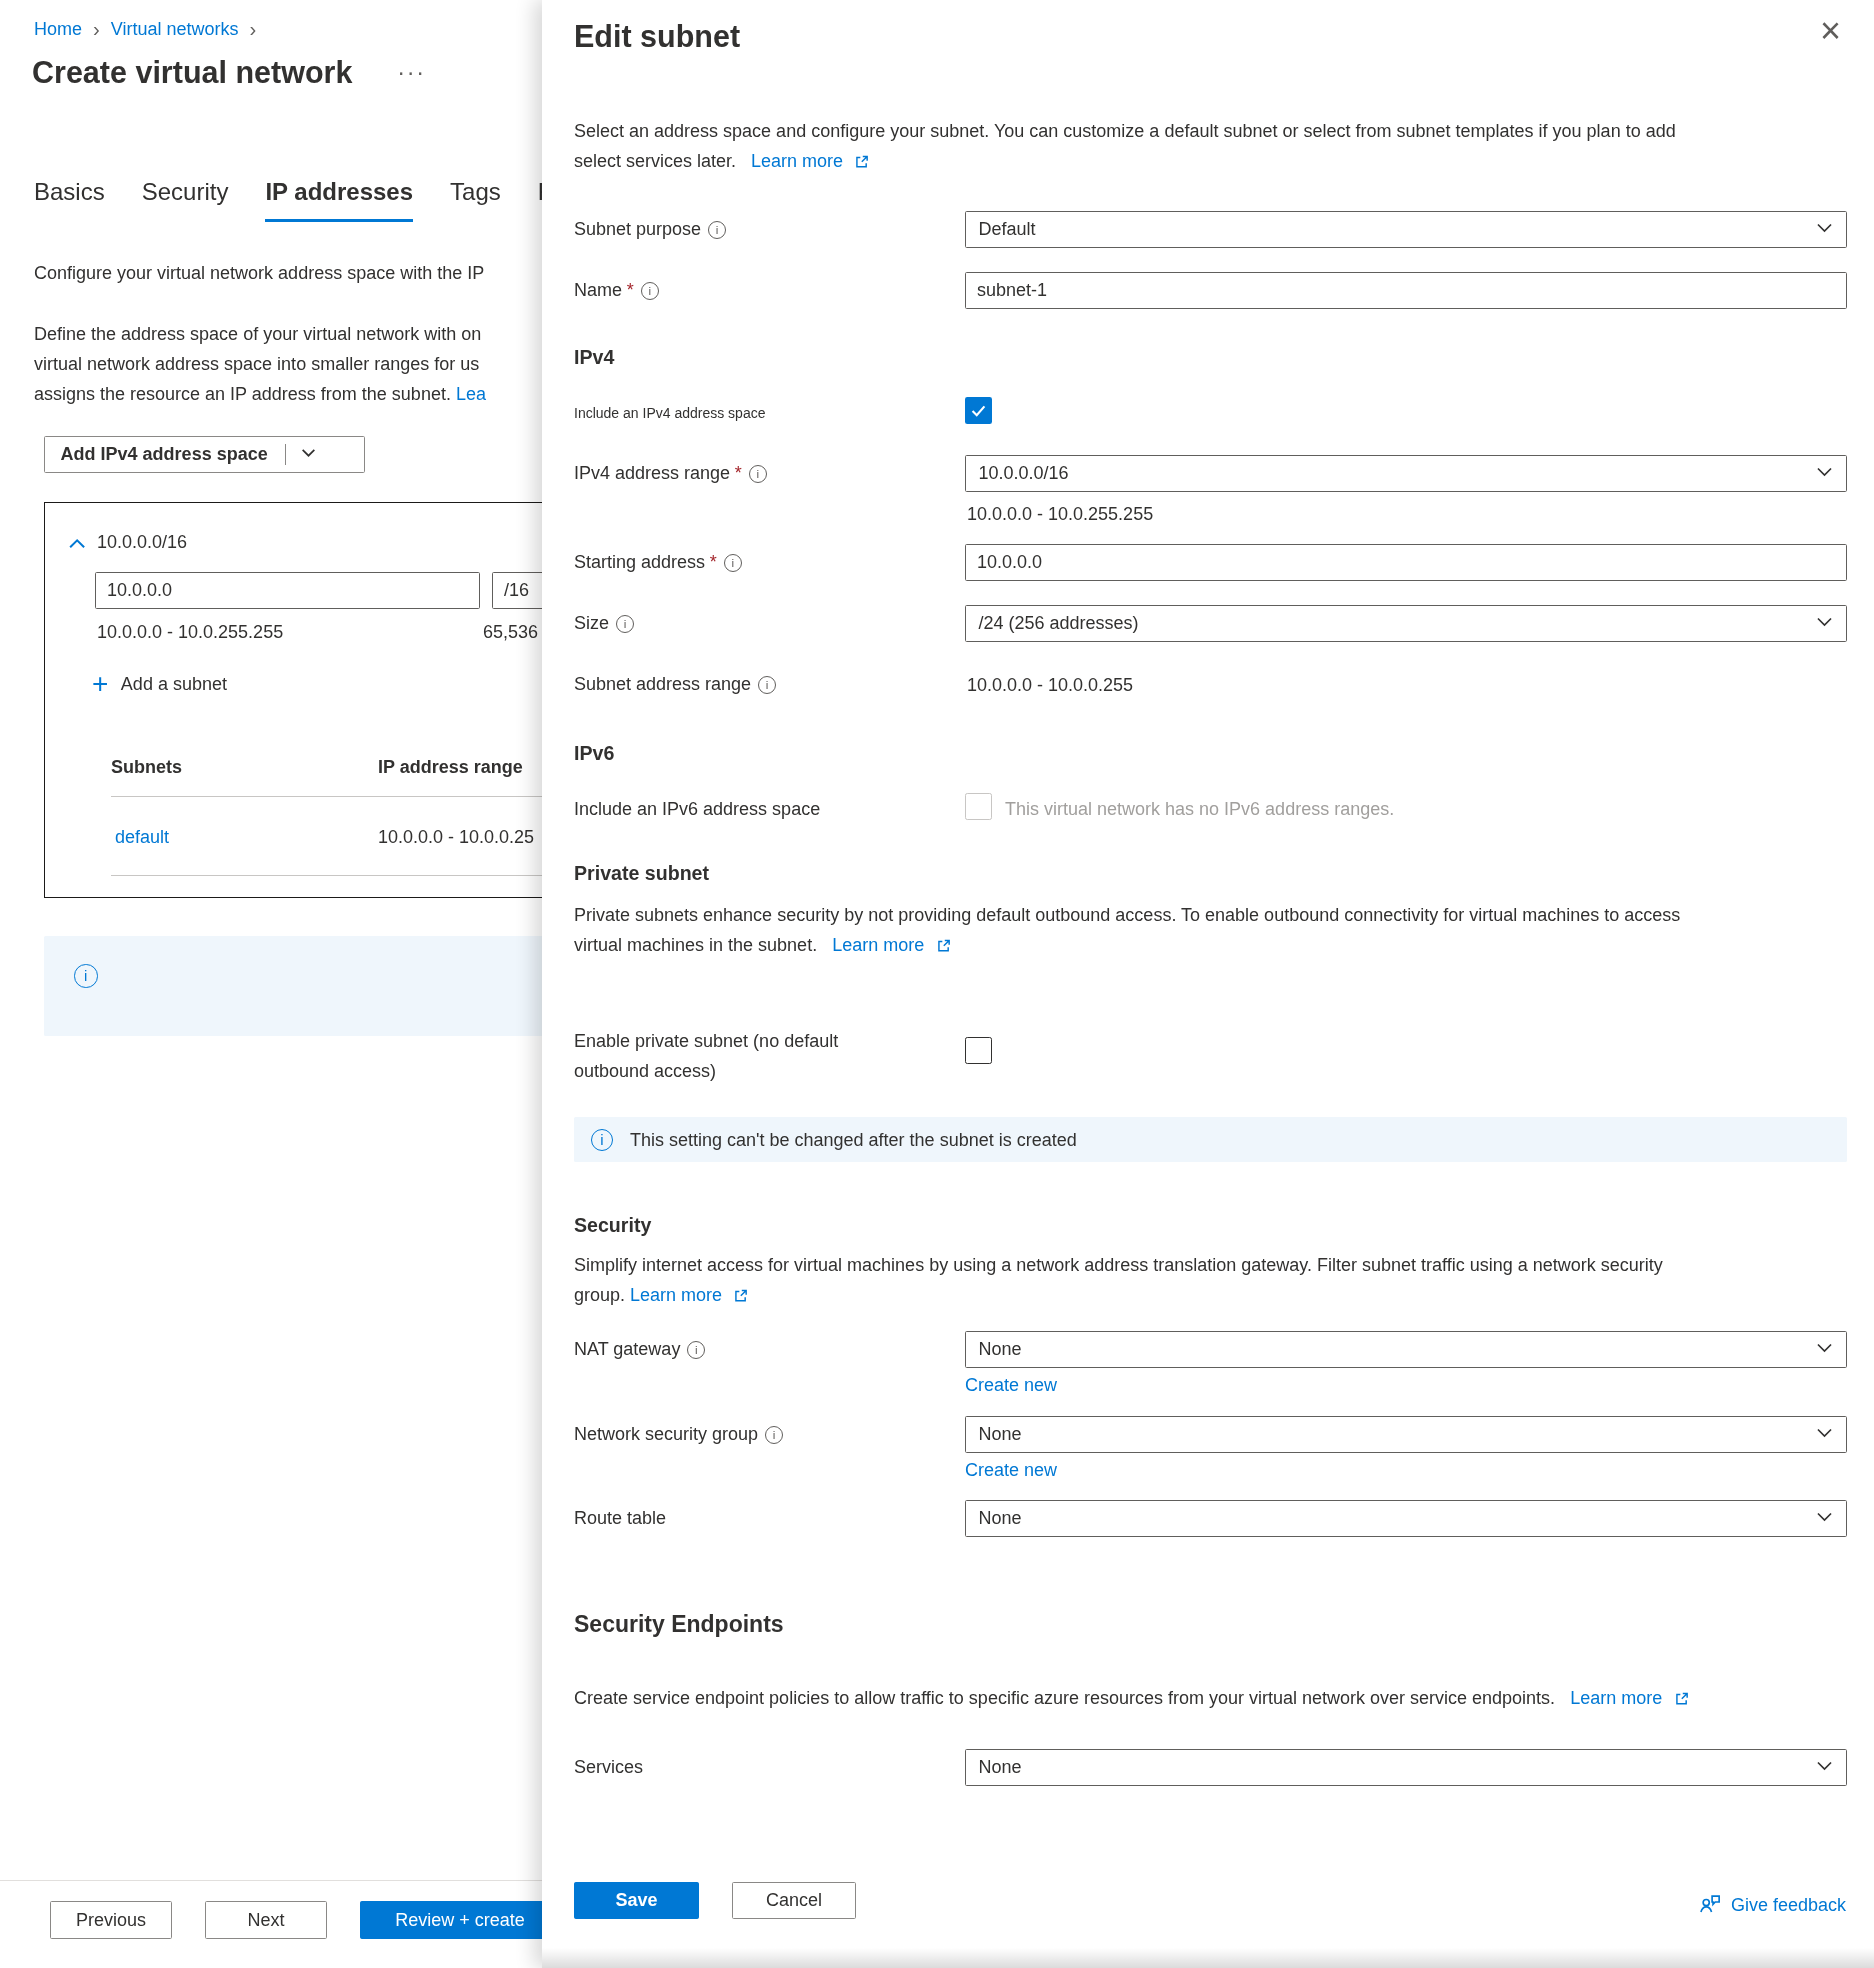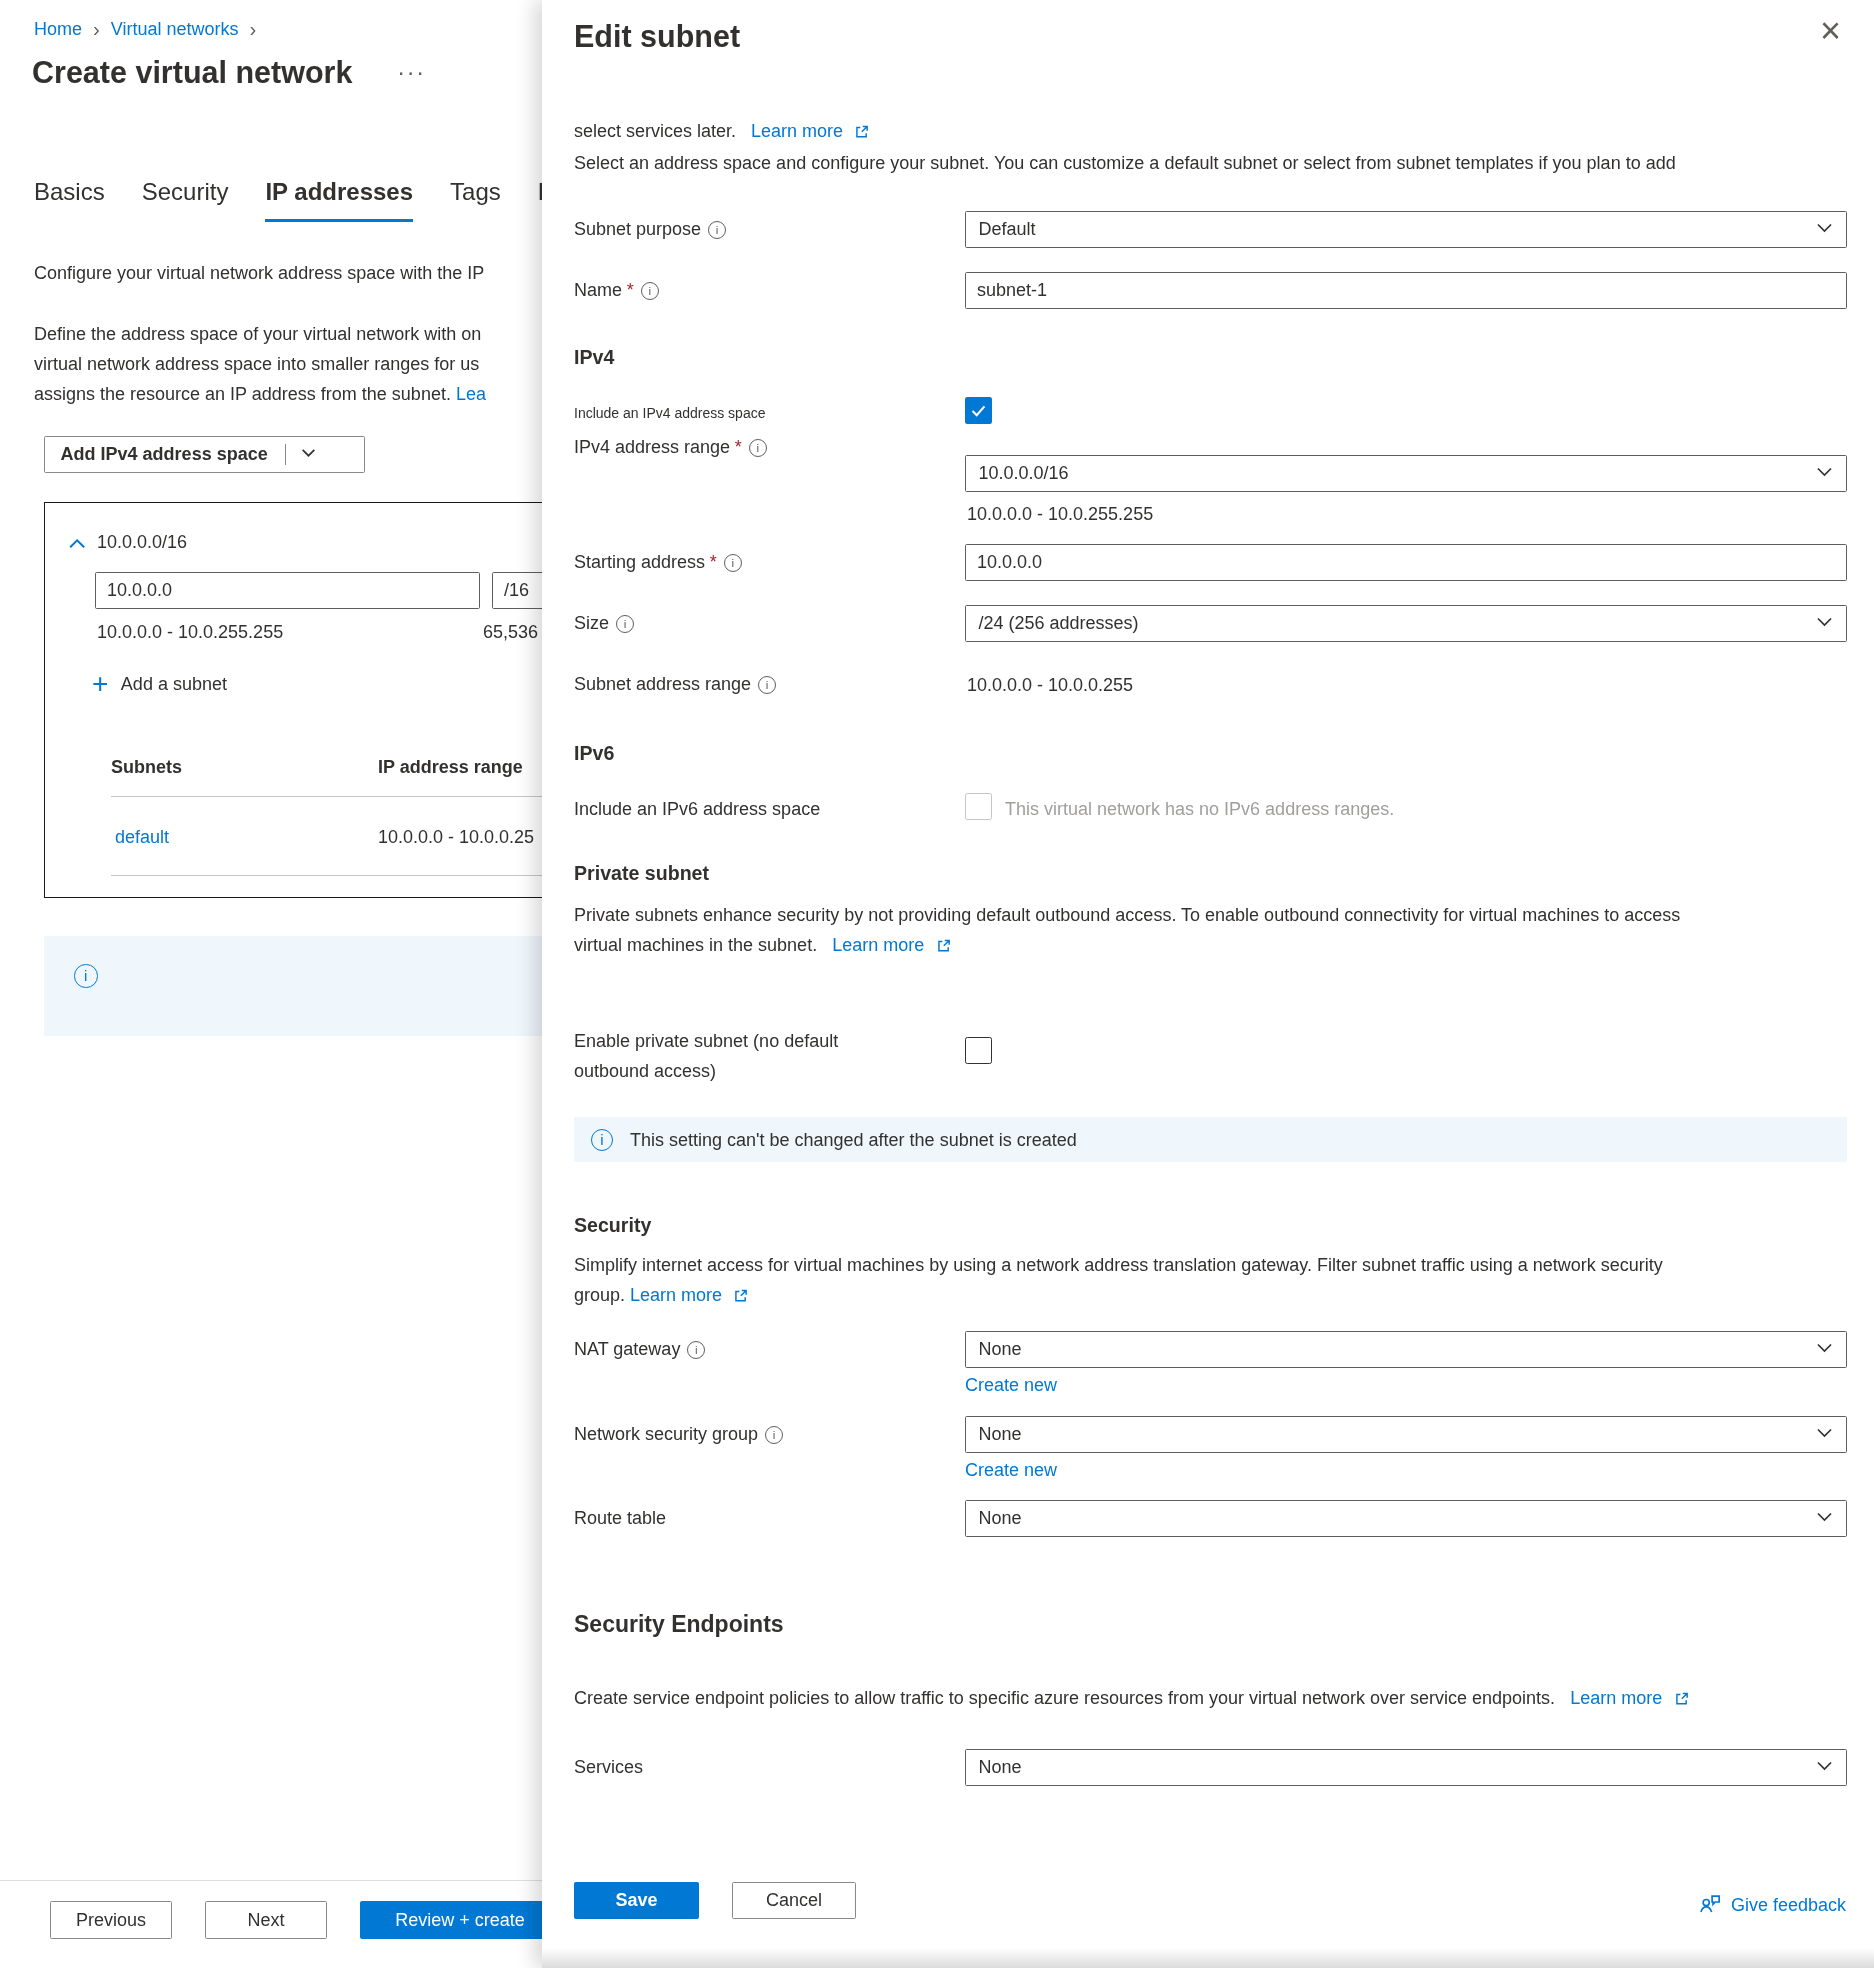--- a/index.html
+++ b/index.html
@@ -128,31 +128,31 @@
     <div class="abs btn primary" style="left:360px;top:1901px;width:200px;">Review + create</div>
   </div>
 
   <div class="abs panel" style="left:542px;top:0;width:1332px;height:1968px;">
 
     <span class="abs sec" style="right:33px;top:12.5px;font-size:36px;line-height:36px;cursor:pointer;">×</span>
 
     <div class="abs h1" style="left:32px;top:17px;">Edit subnet</div>
 
     <div class="abs" style="left:32px;top:116px;">
+      <div class="t">Select an address space and configure your subnet. You can customize a default subnet or select from subnet templates if you plan to add</div>
       <div class="t">
         <span>select services later.</span>&nbsp;&nbsp;
         <span class="link">Learn more</span>
         <span class="extlink blue">
           <svg width="15.6" height="15.6" viewBox="0 0 16 16">
               <path d="M6.5 3.5 H3 V13 H12.5 V9.5" fill="none" stroke="#0078d4" stroke-width="1.5"></path>
               <path d="M9 2.5 H13.5 V7 M13.5 2.5 L8 8" fill="none" stroke="#0078d4" stroke-width="1.5"></path>
             </svg>
         </span>
       </div>
-      <div class="t">Select an address space and configure your subnet. You can customize a default subnet or select from subnet templates if you plan to add</div>
     </div>
 
     <div class="abs label-row" style="left:32px;top:211px;">
       <span>Subnet purpose</span>
         <span class="hint">i</span>
     </div>
     <div class="abs dd" style="left:423px;top:211px;width:882px;">
       <span>Default</span>
       <span class="ddchev"><svg width="19" height="19" viewBox="0 0 16 16">
             <path d="M2.5 5.5 L8 11 L13.5 5.5" fill="none" stroke="#323130" stroke-width="1.4"></path>
@@ -168,21 +168,21 @@
 
     <div class="abs h2" style="left:32px;top:344px;">IPv4</div>
 
     <div class="abs" style="left:32px;top:400px;font-size:14px;line-height:26.6px;white-space:nowrap;">Include an IPv4 address space</div>
     <div class="abs cb checked" style="left:423px;top:397px;">
       <svg width="19" height="19" viewBox="0 0 16 16">
           <path d="M3 8.5 L6.5 12 L13 4.5" fill="none" stroke="#fff" stroke-width="1.8"></path>
         </svg>
     </div>
 
-    <div class="abs label-row" style="left:32px;top:429px;">
+    <div class="abs label-row" style="left:32px;top:455px;">
       <span>IPv4 address range</span>
         <span class="req">*</span>
         <span class="hint">i</span>
     </div>
     <div class="abs dd" style="left:423px;top:455px;width:882px;">
       <span>10.0.0.0/16</span>
       <span class="ddchev"><svg width="19" height="19" viewBox="0 0 16 16">
             <path d="M2.5 5.5 L8 11 L13.5 5.5" fill="none" stroke="#323130" stroke-width="1.4"></path>
           </svg></span>
     </div>

